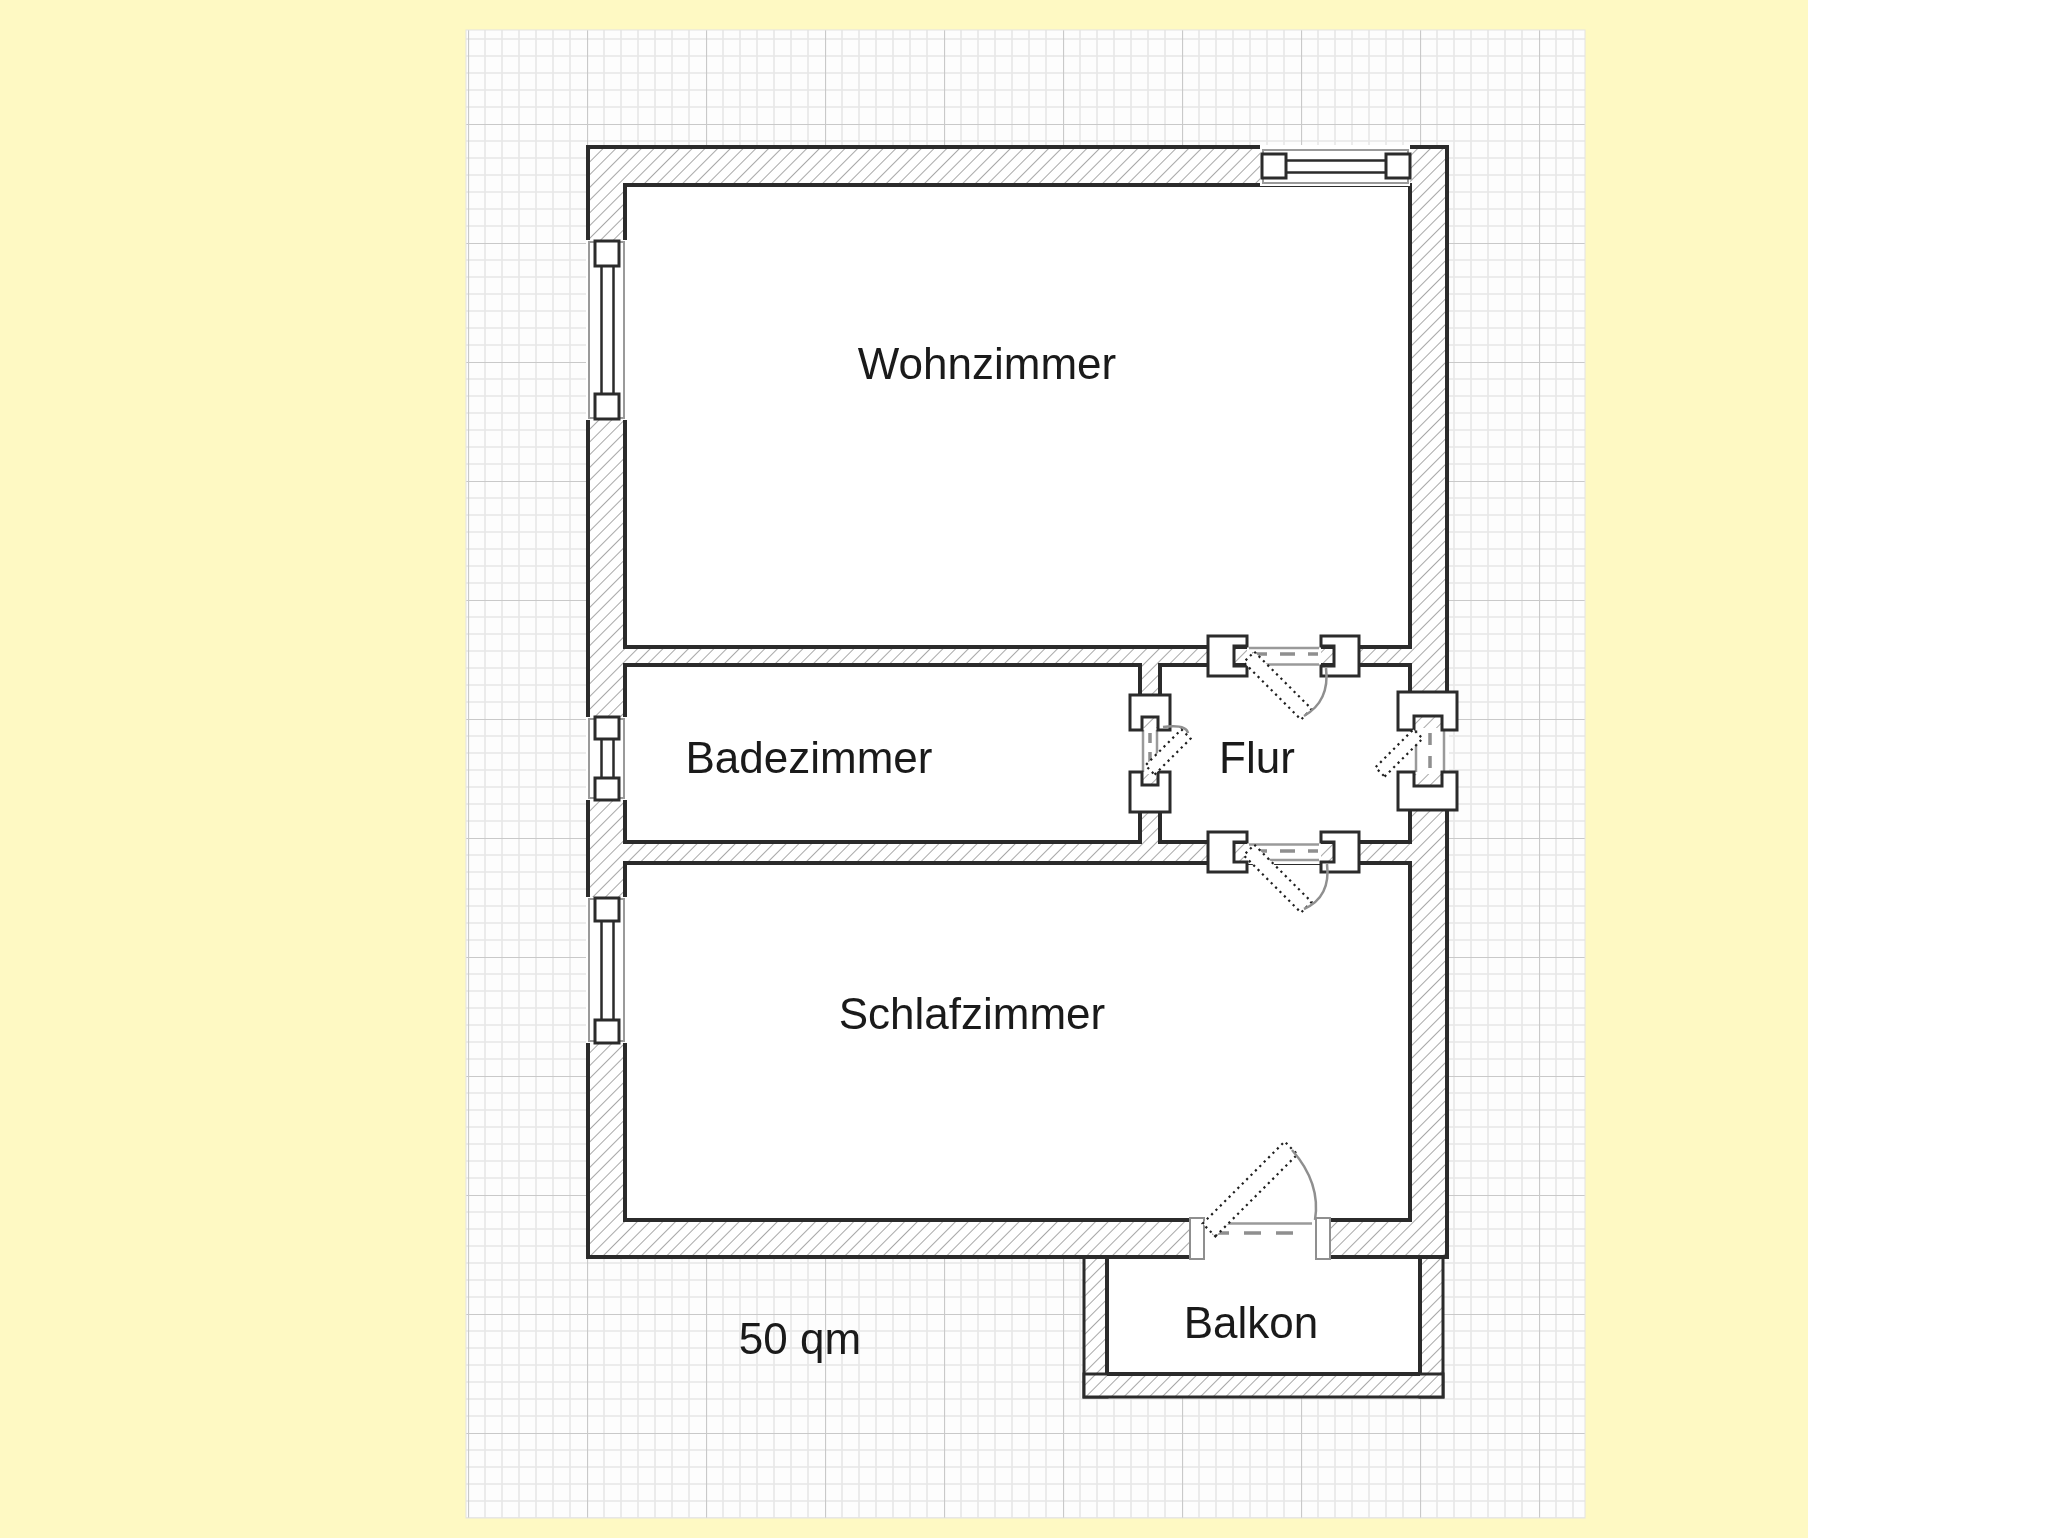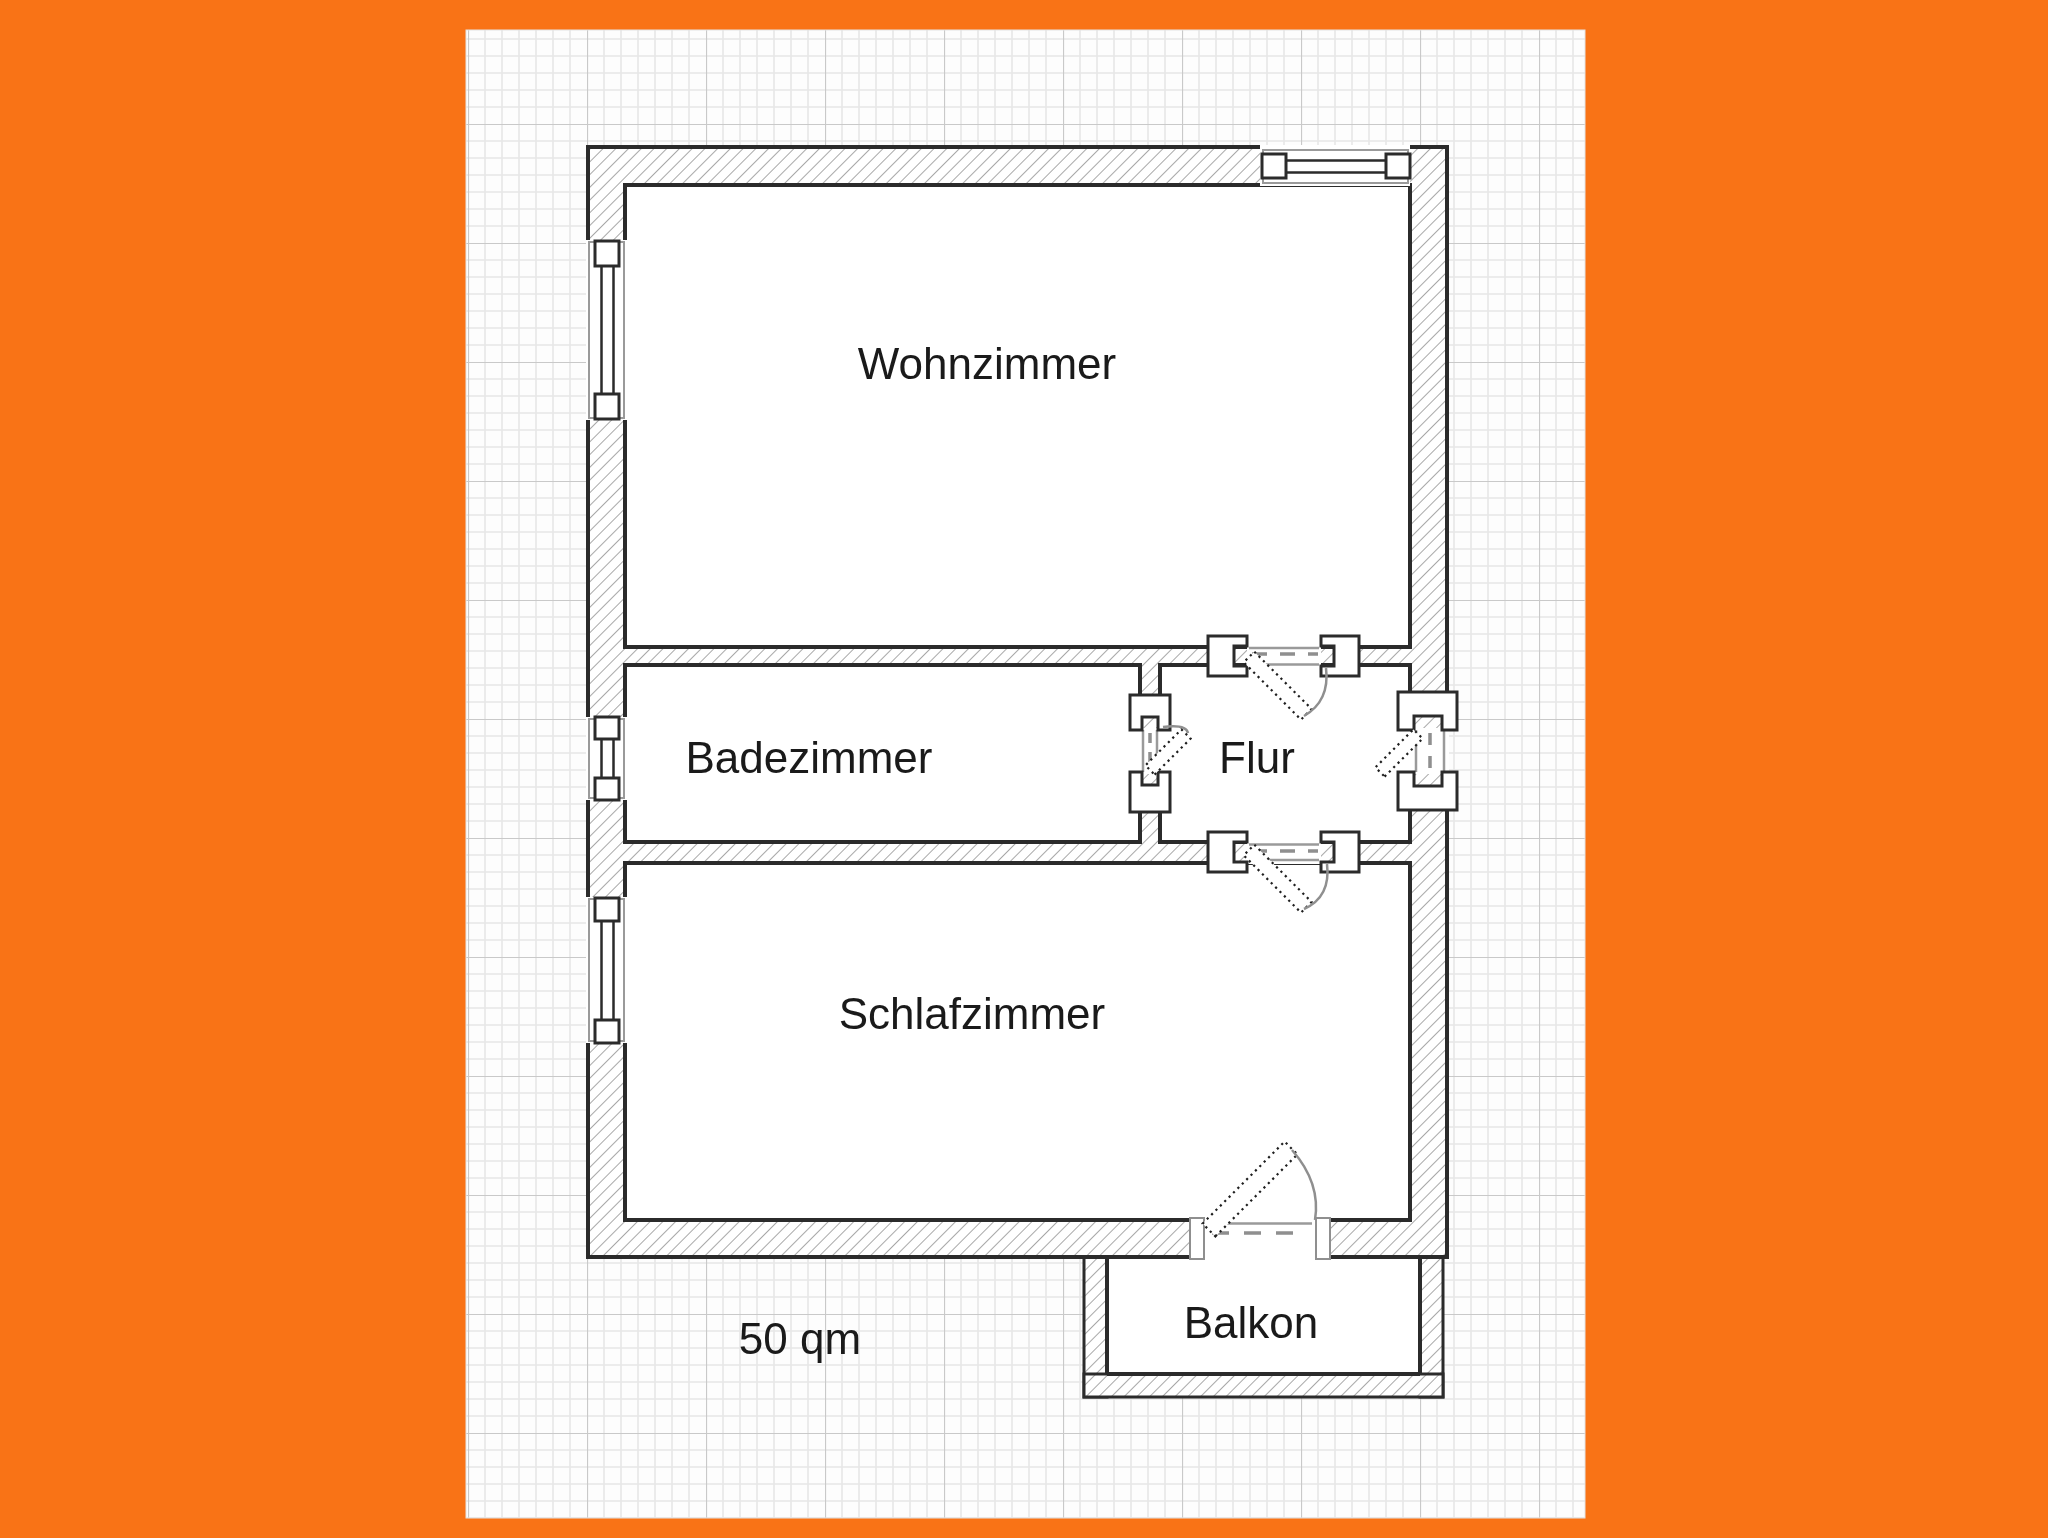--- a/index.html
+++ b/index.html
@@ -1,16 +1,16 @@
 <!DOCTYPE html>
 <html><head>
 <meta charset="utf-8">
 <style>
   html,body{margin:0;padding:0;background:#ffffff;}
-  .stage{position:relative;width:2048px;height:1538px;background:#f97316;overflow:hidden;}
+  .stage{position:relative;width:1808px;height:1538px;background:#fef9c3;overflow:hidden;}
   svg{display:block;}
   .gridrect{stroke:#e3e3e3;stroke-width:1;}
   .hatch4{fill:url(#hatch);stroke:#2b2b2b;stroke-width:4;}
   .hatch3{fill:url(#hatch);stroke:#2b2b2b;stroke-width:3;}
   .room{fill:#ffffff;stroke:#2b2b2b;stroke-width:4;}
   .erase{fill:#ffffff;stroke:none;}
   .bline{stroke:#2b2b2b;stroke-width:4;fill:none;}
   .frame{fill:#ffffff;stroke:#9a9a9a;stroke-width:2;}
   .sq{fill:#ffffff;stroke:#2b2b2b;stroke-width:3;}
   .glz{stroke:#2b2b2b;stroke-width:2.5;}

